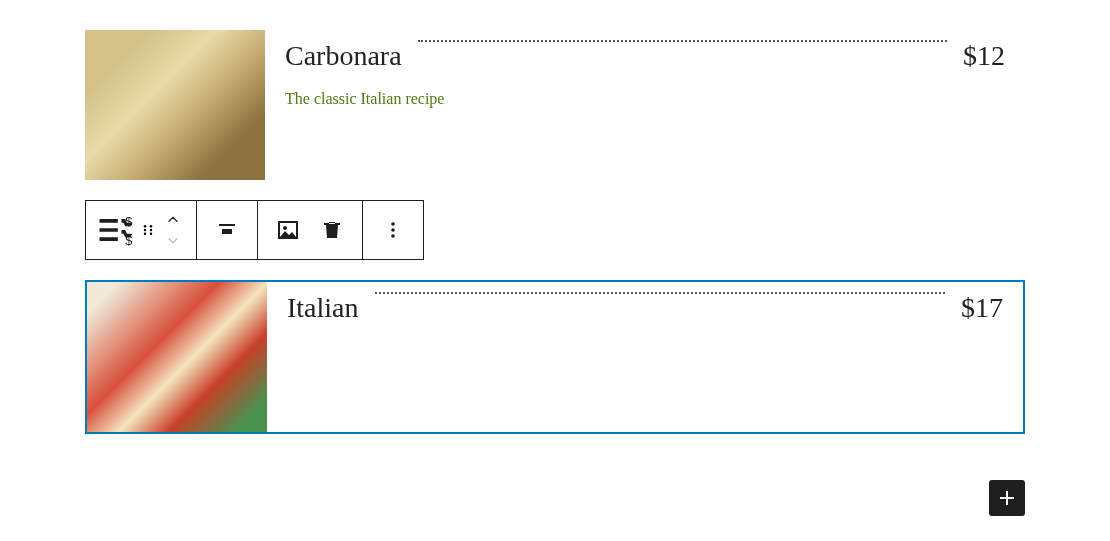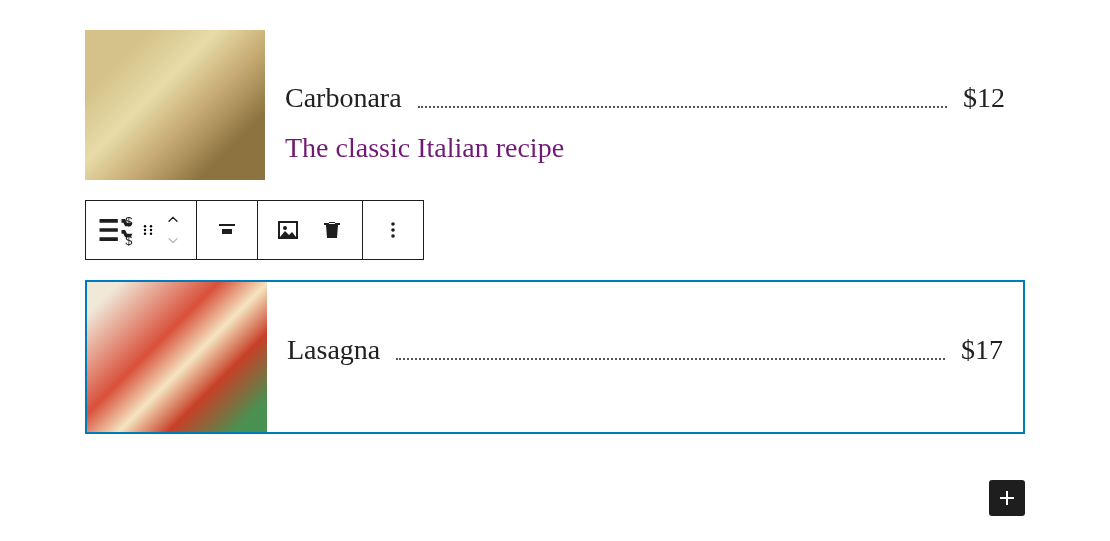--- a/index.html
+++ b/index.html
@@ -32,42 +32,41 @@
   .img-lasagna {
     background: linear-gradient(135deg, #f0e8d8 10%, #d8503a 40%, #f5e4c0 55%, #c84028 70%, #4a9050 90%);
   }
   .item-content {
     flex: 1;
     padding: 10px 20px 10px 20px;
     position: relative;
   }
   .item-header {
     display: flex;
-    align-items: flex-end;
+    align-items: flex-start;
     font-size: 28px;
     margin-bottom: 18px;
   }
   .item-title {
     white-space: nowrap;
     padding-right: 10px;
   }
   .item-dots {
     flex: 1;
     border-bottom: 2px dotted #555;
     margin: 0 6px 6px 6px;
     min-width: 20px;
   }
   .item-price {
     white-space: nowrap;
     padding-left: 10px;
-    margin-top: 42px;
   }
   .item-desc {
-    font-size: 28px;
-    color: #701a75;
+    font-size: 16px;
+    color: #4d7c0f;
   }
   
   .block-toolbar {
     display: inline-flex;
     background: #fff;
     border: 1px solid #1e1e1e;
     height: 60px;
     margin-bottom: 20px;
     margin-left: 0;
   }
@@ -218,21 +217,21 @@
         </svg>
     </div>
   </div>
 </div>
 
 
 <div class="menu-item selected">
   <div class="item-image img-lasagna"></div>
   <div class="item-content">
     <div class="item-header">
-      <span class="item-title">Lasagna</span>
+      <span class="item-title">Italian</span>
       <span class="item-dots"></span>
       <span class="item-price">$17</span>
     </div>
   </div>
 </div>
 
 
 <div class="inserter">
   <svg viewBox="0 0 24 24">
       <path d="M11 5h2v6h6v2h-6v6h-2v-6H5v-2h6V5z"></path>

